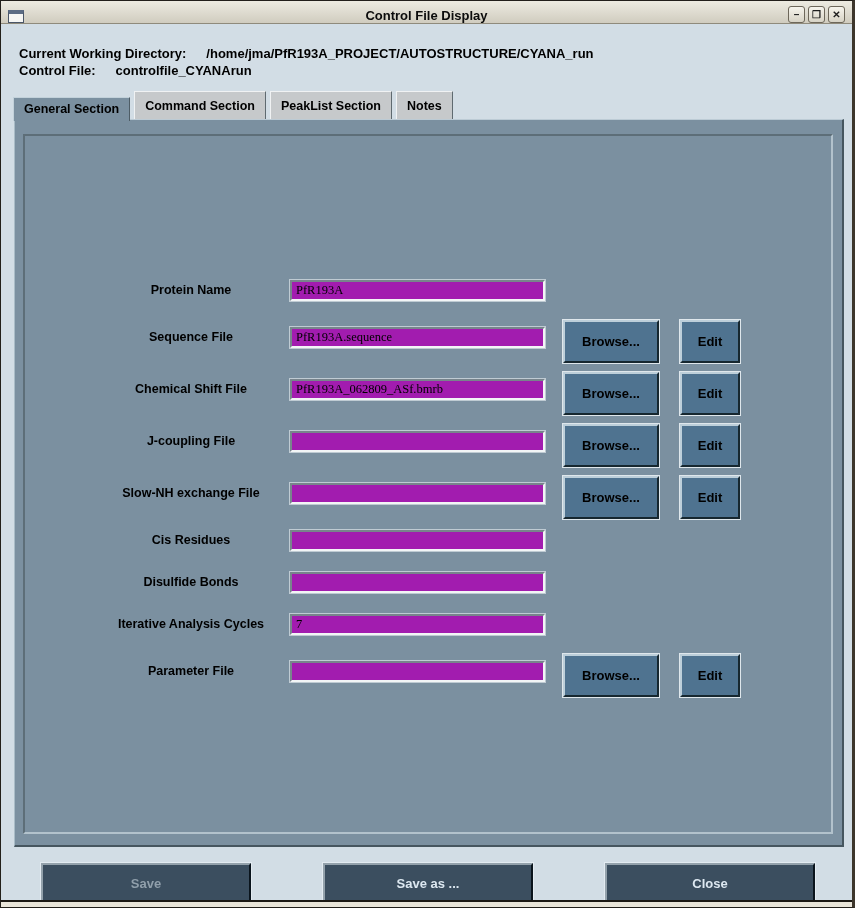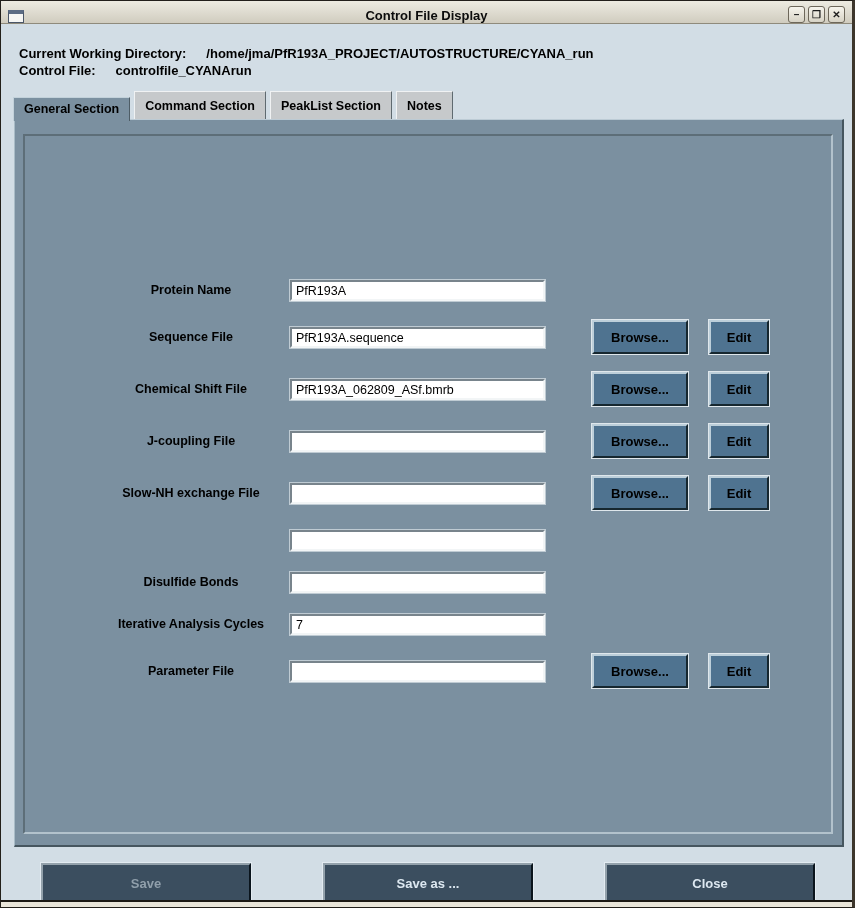--- a/index.html
+++ b/index.html
@@ -80,33 +80,33 @@
   }
   
   .form-row { position:absolute; left:0; width:855px; height:34px; z-index:3;padding-left:34px; }
   .row-label {
     position:absolute; left:24px; width:332px; top:10px;
     text-align:center; font-weight:bold; font-size:12.5px; color:#000;
     white-space:nowrap;
   }
   .field {
     position:absolute; left:289px; top:7px; width:255px; height:21px;
-    background:#ffffff;
+    background:#a21caf;
     border:2px solid; border-color:#78848c #f2f5f6 #f2f5f6 #78848c;
     box-shadow:0 0 0 1px #bfcbd3;
-    font-family:Liberation Sans, sans-serif; font-size:12.5px;
+    font-family:Liberation Serif, serif; font-size:12.5px;
     padding:0 4px; color:#000; outline:none;
   }
   .btn-steel {
-    position:absolute; top:0; height:34px;
+    position:absolute; top:0; height:43px;
     background:#4f7390;
     border:2px solid; border-color:#bdcfda #16272f #16272f #bdcfda;
     box-shadow:0 0 0 1px #dfe7ec;
     font-weight:bold; font-size:13px; color:#000;
-    font-family:"Liberation Sans", sans-serif; padding:0;margin-left:29px;
+    font-family:"Liberation Sans", sans-serif; padding:0;
   }
   .btn-browse { left:562px; width:96px; }
   .btn-edit   { left:679px; width:60px; }
   
   .btn-dark {
     position:absolute; top:862px; width:210px; height:40px;
     background:#3b4e5f;
     border:2px solid; border-color:#93a1ab #0a141c #0a141c #93a1ab;
     box-shadow:0 0 0 1px #e3ebf1;
     font-weight:bold; font-size:13px; color:#dde8f1;
@@ -175,20 +175,21 @@
   </div>
 
   <div class="form-row" style="top:475px">
     <div class="row-label">Slow-NH exchange File</div>
     <input class="field" value="" style="">
     <button class="btn-steel btn-browse">Browse...</button>
     <button class="btn-steel btn-edit">Edit</button>
   </div>
 
   <div class="form-row" style="top:522px">
+    <div class="row-label">Cis Residues</div>
     <input class="field" value="" style="">
   </div>
 
   <div class="form-row" style="top:564px">
     <div class="row-label">Disulfide Bonds</div>
     <input class="field" value="" style="">
   </div>
 
   <div class="form-row" style="top:606px">
     <div class="row-label">Iterative Analysis Cycles</div>

